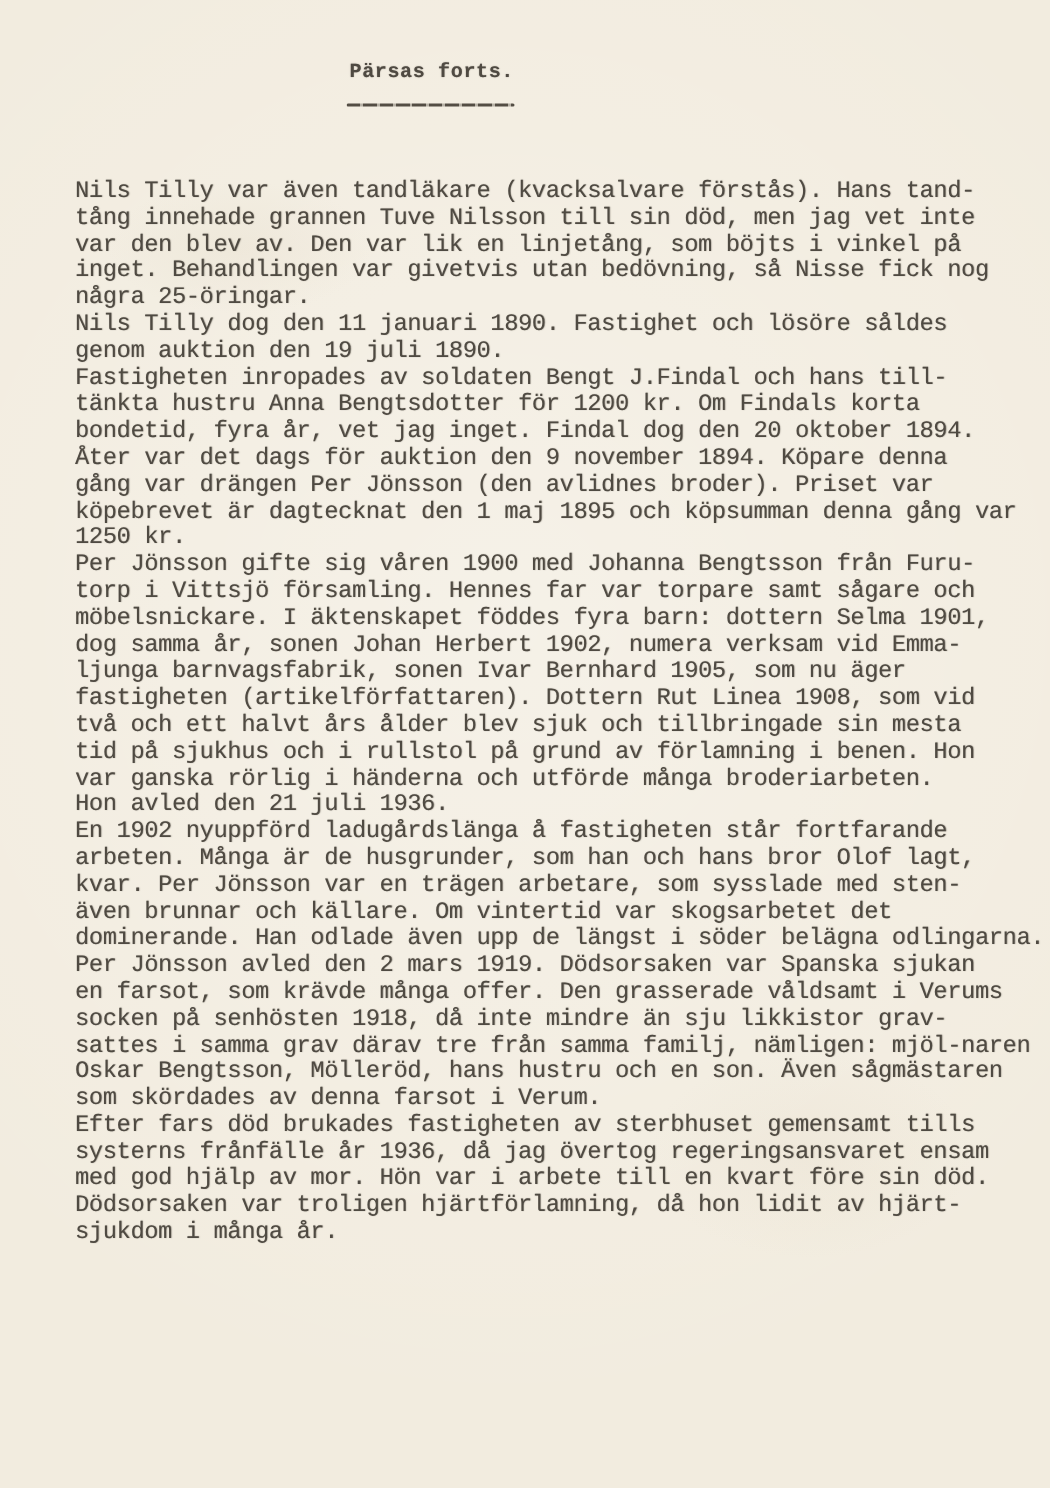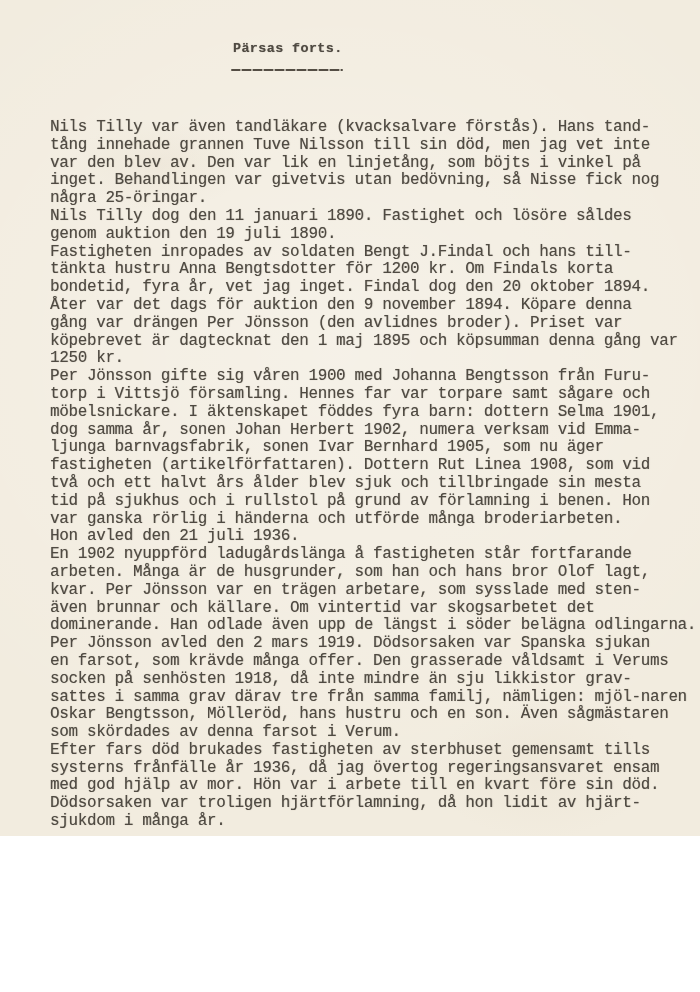--- a/index.html
+++ b/index.html
@@ -2,21 +2,21 @@
 <html><head>
 <meta charset="utf-8">
 <style>
   html, body {
     margin: 0;
     padding: 0;
   }
   .page {
     position: relative;
     width: 700px;
-    height: 836px;
+    height: 992px;
     overflow: hidden;
     background:
       radial-gradient(ellipse 120% 90% at 48% 42%, rgba(255,255,255,0.28), rgba(255,255,255,0) 60%),
       radial-gradient(ellipse 140% 120% at 50% 50%, var(--paper, #f2ecdf) 62%, #e9e1cf 96%, #e3dac6 100%);
     font-family: "Liberation Mono", "DejaVu Sans Mono", monospace;
     color: var(--ink, #4f4a42);
   }
   .title {
     position: absolute;
     top: 41px;

